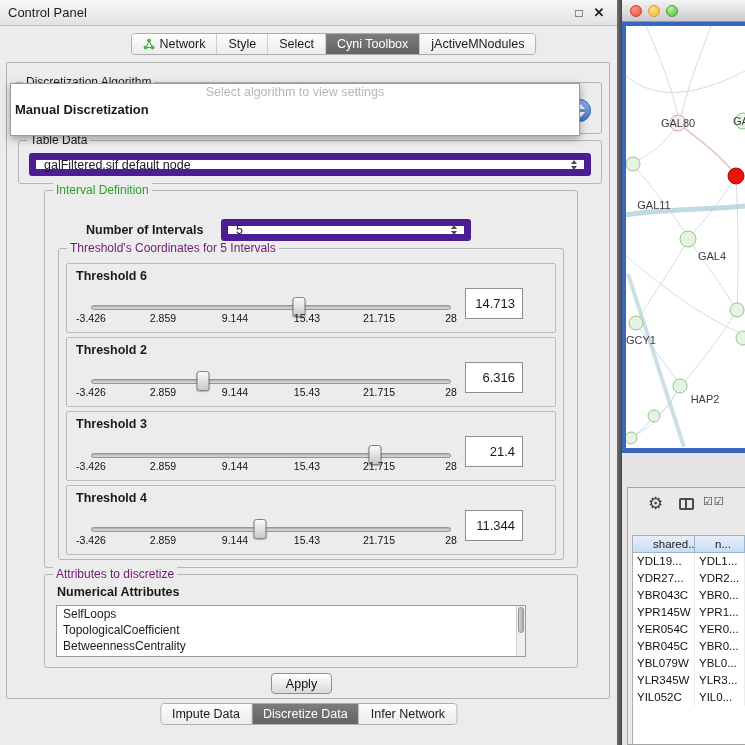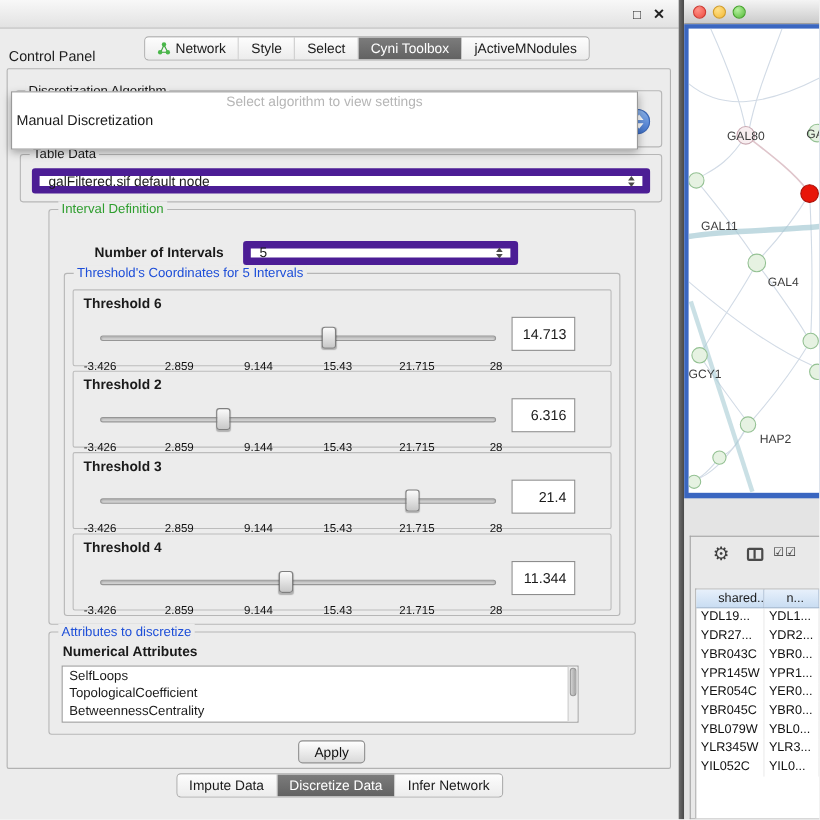--- a/index.html
+++ b/index.html
@@ -2,66 +2,66 @@
 <html><head>
 <meta charset="utf-8">
 <style>
   * { margin:0; padding:0; box-sizing:border-box; }
   body { font-family:"Liberation Sans", sans-serif; }
   .screen { position:relative; width:745px; height:745px; background:#e9e9e9; overflow:hidden; font-size:12px; color:#1a1a1a; }
 
   
   .cp { position:absolute; left:0; top:0; width:617px; height:745px; background:#ececec; }
   .cp-titlebar { position:absolute; left:0; top:0; right:0; height:26px; background:linear-gradient(#f8f8f8,#e2e2e2); border-bottom:1px solid #bdbdbd; }
-  .cp-title { position:absolute; left:8px; top:0; line-height:26px; font-size:13px; color:#1c1c1c;margin-top:38px; }
+  .cp-title { position:absolute; left:8px; top:0; line-height:26px; font-size:13px; color:#1c1c1c; }
   .cp-btn { position:absolute; top:5px; width:16px; height:16px; text-align:center; line-height:16px; font-size:12px; color:#222; }
   .float-btn { right:30px; }
   .close-btn { right:10px; font-weight:bold; font-size:13px; }
 
   .seg-bar { position:absolute; display:flex; border:1px solid #adadad; border-radius:4px; background:#f7f7f7; overflow:hidden; height:22px; }
   .seg { display:flex; align-items:center; gap:5px; padding:0 11px; font-size:12.5px; border-right:1px solid #c9c9c9; background:linear-gradient(#fdfdfd,#ececec); color:#1a1a1a; white-space:nowrap; }
   .seg:last-child { border-right:none; }
   .seg.selected { background:linear-gradient(#7c7c7c,#626262); color:#fff; }
   .top-tabs { top:33px; left:50%; transform:translateX(-50%);margin-left:25px; }
   .bottom-tabs { top:703px; left:50%; transform:translateX(-50%); }
 
   .content-frame { position:absolute; left:6px; top:62px; width:604px; height:637px; border:1px solid #b2b2b2; border-radius:2px; }
 
   .gbox { position:absolute; border:1px solid #b6b6b6; border-radius:3px; }
   .gtitle { position:absolute; top:-8px; left:8px; background:#ececec; padding:0 3px; font-size:12px; line-height:14px; color:#1a1a1a; white-space:nowrap; }
   .gtitle.green { color:#2f9e2f; }
-  .gtitle.blue { color:#1d4ed8; }
+  .gtitle.blue { color:#701a75; }
 
   
   .algo-combo { position:absolute; left:10px; top:16px; right:10px; height:23px; background:#fff; border:1px solid #96a6c2; border-radius:12px; }
   .algo-cap { position:absolute; right:-1px; top:-1px; width:22px; height:23px; border-radius:0 12px 12px 0; background:linear-gradient(#8ab2ea,#4173cb); border:1px solid #3b66b4; }
   .algo-cap i { position:absolute; left:7px; width:0; height:0; border-left:4px solid transparent; border-right:4px solid transparent; }
   .algo-cap .up { top:4px; border-bottom:5px solid #fff; }
   .algo-cap .down { bottom:4px; border-top:5px solid #fff; }
 
   .dropdown { position:absolute; left:10px; top:83px; width:570px; height:53px; background:#fff; border:1px solid #9a9a9a; box-shadow:0 3px 8px rgba(0,0,0,.35); z-index:30; }
   .dd-prompt { height:17px; line-height:17px; text-align:center; color:#b6b6b6; font-size:12.5px; }
   .dd-opt { height:17px; line-height:17px; padding-left:4px; font-size:13px; }
-  .dd-opt.bold { font-weight:normal; }
+  .dd-opt.bold { font-weight:bold; }
 
   .combo { position:absolute; background:#fff; border:7px solid #4c1d95; border-radius:3px; }
   .combo .ctext { position:absolute; left:8px; top:0; bottom:0; display:flex; align-items:center; font-size:12.5px; white-space:nowrap; }
   .arrows { position:absolute; right:7px; top:50%; transform:translateY(-50%); display:flex; flex-direction:column; gap:2px; }
   .arrows i { display:block; width:0; height:0; border-left:3.5px solid transparent; border-right:3.5px solid transparent; }
   .arrows .up { border-bottom:4px solid #4a4a4a; }
   .arrows .down { border-top:4px solid #4a4a4a; }
 
   .noi-label { position:absolute; left:41px; top:222px; font-weight:bold; font-size:12.5px; }
 
   .thr-box { position:absolute; left:7px; width:490px; height:70px; border:1px solid #bcbcbc; border-radius:2px; }
   .thr-label { position:absolute; left:9px; top:5px; font-weight:bold; font-size:12.5px; }
   .slider { position:absolute; left:24px; right:104px; top:32px; height:22px; }
   .slider .track { position:absolute; left:0; right:0; top:9px; height:5px; background:#d6d6d6; border:1px solid #969696; border-radius:3px; box-shadow:inset 0 1px 2px rgba(0,0,0,.2); }
   .slider .handle { position:absolute; top:1px; width:13px; height:20px; transform:translateX(-50%); background:linear-gradient(#fbfbfb,#c8c8c8); border:1px solid #7f7f7f; border-radius:3px; box-shadow:0 1px 1px rgba(0,0,0,.25); }
-  .ticks { position:absolute; left:24px; right:104px; top:63px; height:12px; font-size:10.5px; color:#111; }
+  .ticks { position:absolute; left:24px; right:104px; top:48px; height:12px; font-size:10.5px; color:#111; }
   .ticks span { position:absolute; transform:translateX(-50%); white-space:nowrap; }
   .vbox { position:absolute; right:32px; top:24px; width:58px; height:31px; background:#fff; border:1px solid #8d8d8d; font-size:13px; text-align:right; line-height:29px; padding-right:7px; }
 
   .attr-heading { position:absolute; left:12px; top:10px; font-weight:bold; font-size:12.5px; }
   .attr-list { position:absolute; left:11px; top:30px; width:470px; height:52px; background:#fff; border:1px solid #9c9c9c; overflow:hidden; }
   .attr-item { height:16px; line-height:16px; padding-left:6px; font-size:12px; }
   .vscroll { position:absolute; right:0; top:0; bottom:0; width:9px; background:#efefef; border-left:1px solid #cfcfcf; }
   .vscroll .thumb { position:absolute; left:1px; right:1px; top:1px; height:26px; background:linear-gradient(90deg,#d2d2d2,#a8a8a8); border:1px solid #979797; border-radius:4px; }
 
   .apply { position:absolute; left:271px; top:673px; width:61px; height:21px; border:1px solid #8f8f8f; border-radius:4px; background:linear-gradient(#ffffff,#d9d9d9); font-size:12.5px; font-family:inherit; color:#111; }

